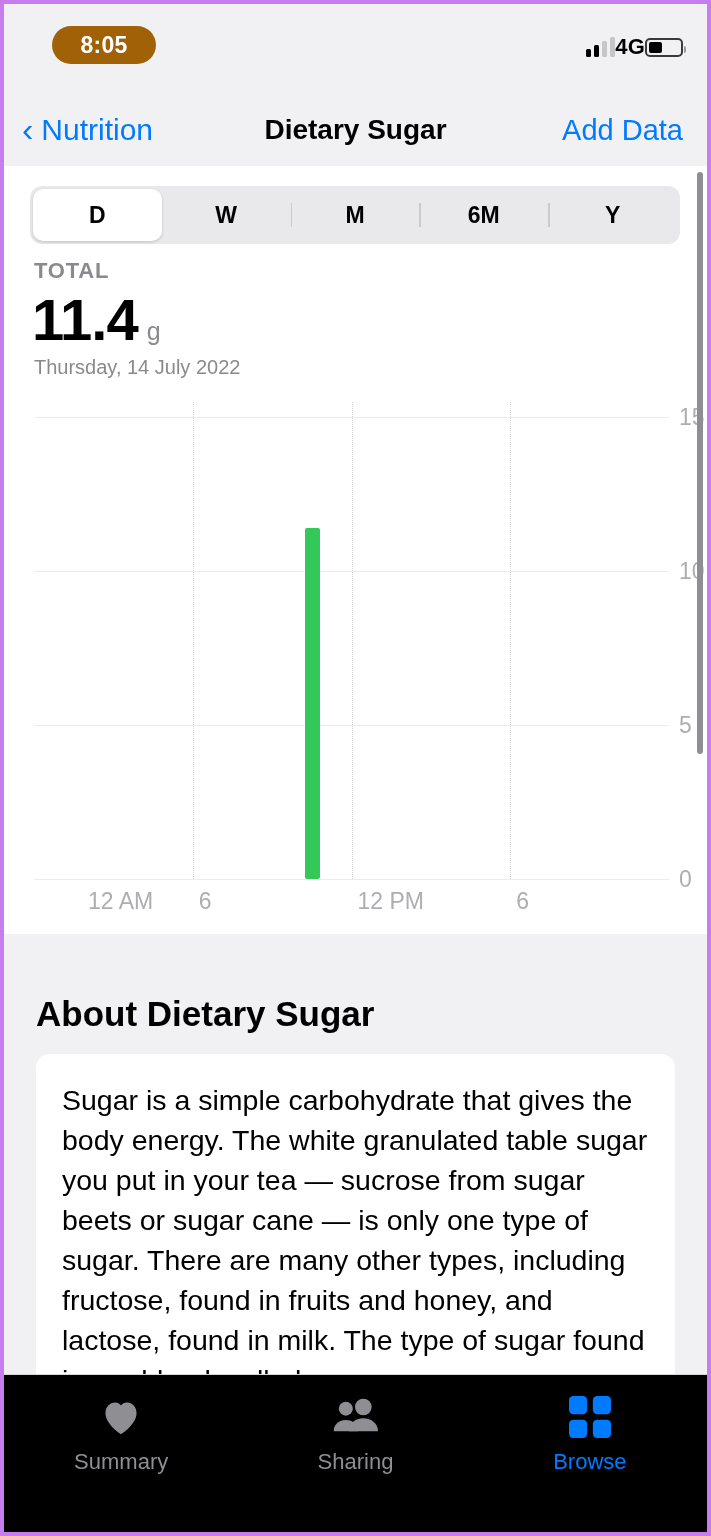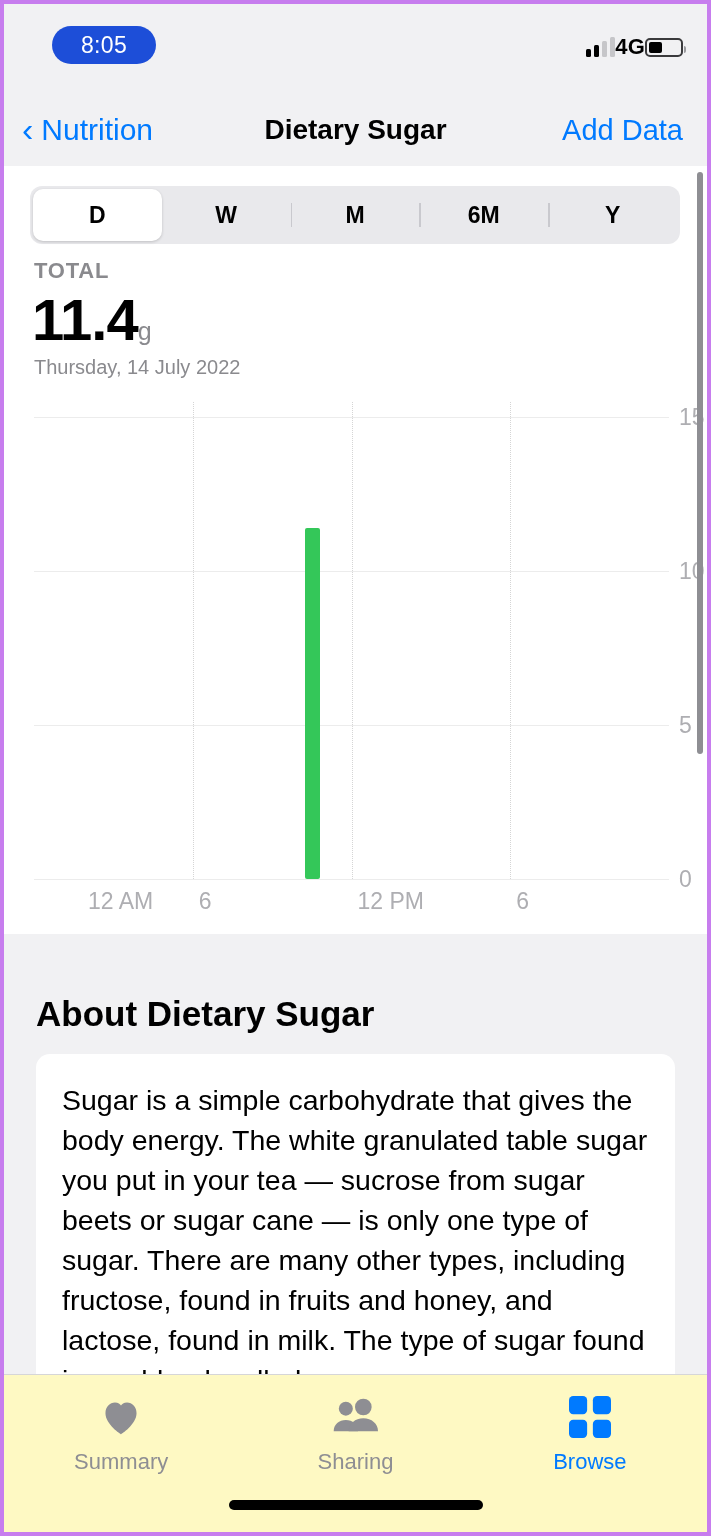--- a/index.html
+++ b/index.html
@@ -18,22 +18,22 @@
   }
 
   
   #status-bar {
     position:absolute; left:0; top:0; width:703px; height:90px;
     background:#f1f1f3;
   }
   #time-pill {
     position:absolute; left:48px; top:22px;
     width:104px; height:38px;
-    background:#1d4ed8; border-radius:19px;
-    color:#ffffff; font-size:23px; font-weight:400;
+    background:#a16207; border-radius:19px;
+    color:#ffffff; font-size:23px; font-weight:700;
     display:flex; align-items:center; justify-content:center;
     letter-spacing:0.3px;
   }
   #status-right {
     position:absolute; right:24px; top:28px;
     display:flex; align-items:center; gap:0; height:30px;
   }
   .sigbars { display:flex; align-items:flex-end; gap:3px; height:20px; }
   .sigbars i { display:block; width:5px; border-radius:1.5px; background:#000; }
   .sigbars i.b1 { height:8px; }
@@ -103,21 +103,21 @@
     width:1.5px; background:#c9c9ce;
   }
 
   
   #total-label {
     position:absolute; left:30px; top:92px;
     font-size:22px; color:#8a8a8e; letter-spacing:0.8px; font-weight:700;
   }
   #total-row {
     position:absolute; left:28px; top:120px;
-    display:flex; align-items:baseline; gap:0;
+    display:flex; align-items:baseline; gap:9px;
   }
   #total-value { font-size:58px; font-weight:700; color:#000; letter-spacing:-1px; }
   #total-unit { font-size:25px; color:#8a8a8e; font-weight:400; }
   #total-date {
     position:absolute; left:30px; top:190px;
     font-size:20px; color:#8a8a8e; font-weight:400;
   }
 
   
   #chart {
@@ -161,21 +161,21 @@
   
   #scrollbar {
     position:absolute; right:4px; top:168px;
     width:6px; height:582px;
     background:#8e8e93; border-radius:3px;
   }
 
   
   #tab-bar {
     position:absolute; left:0; bottom:0; width:703px; height:158px;
-    background:#fef9c3; border-top:1px solid #d6d6d8;
+    background:#000000; border-top:1px solid #d6d6d8;
   }
   #tabs { display:flex; height:110px; }
   .tab {
     flex:1; display:flex; flex-direction:column;
     align-items:center; justify-content:center; gap:10px;
     cursor:pointer; padding-top:10px;
   }
   .tab-label { font-size:22px; color:#8e8e93; }
   .tab.active .tab-label { color:#007aff; }
   .tab-icon { height:44px; display:flex; align-items:center; justify-content:center; }

